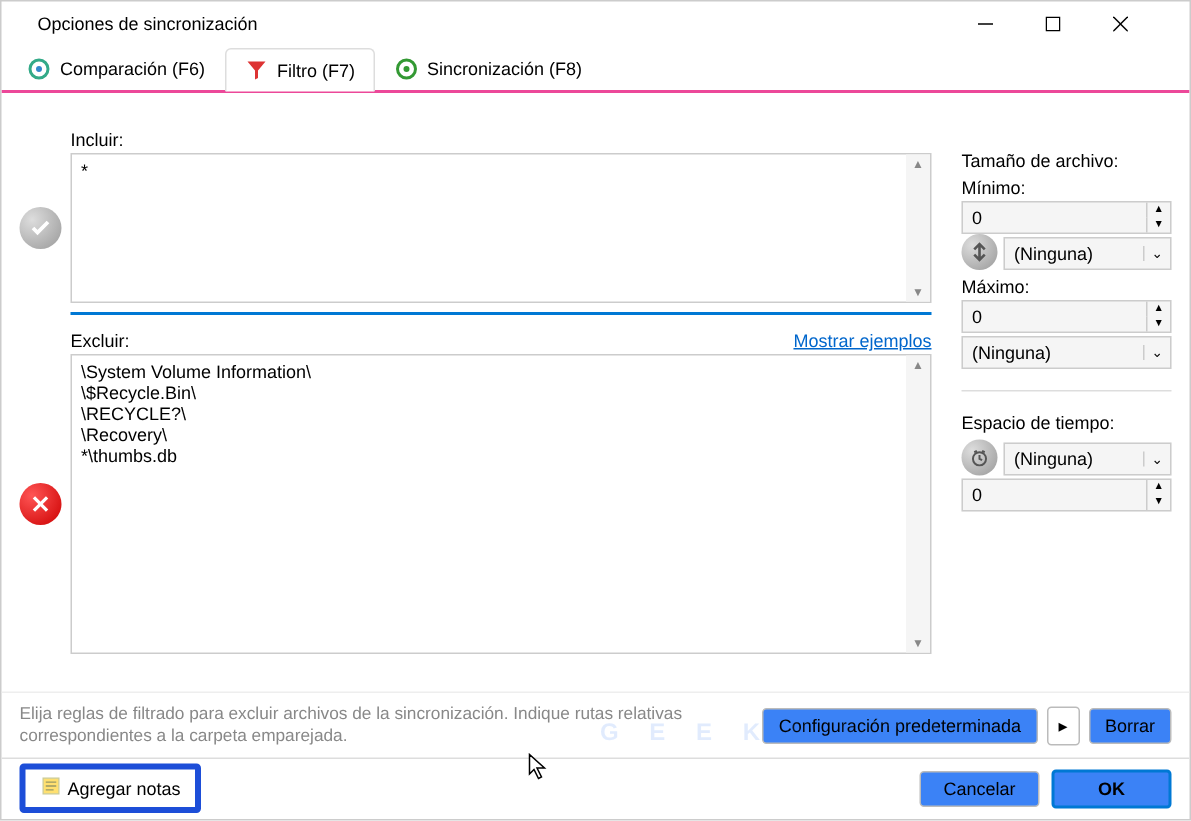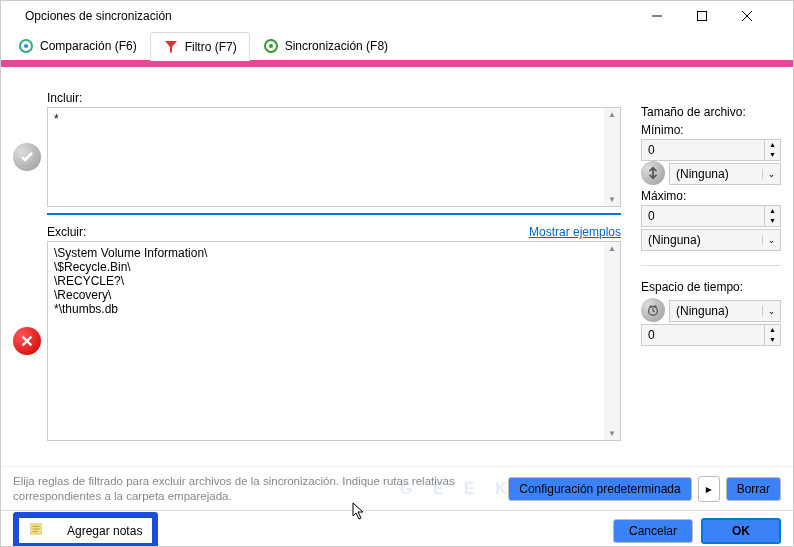--- a/index.html
+++ b/index.html
@@ -3,21 +3,21 @@
 <meta charset="utf-8">
 <style>
 * { box-sizing: border-box; margin: 0; padding: 0; font-family: "Segoe UI", sans-serif; font-size: 12px; }
 body { background: #fff; width: 794px; height: 547px; overflow: hidden; border: 1px solid #ccc; }
 
 .titlebar { height: 30px; display: flex; align-items: center; padding: 0 24px; }
 .titlebar .title { flex: 1; }
 .win-btns { display: flex; gap: 0; }
 .win-btn { width: 45px; height: 28px; display: flex; align-items: center; justify-content: center; cursor: pointer; }
 
-.tabstrip { display: flex; border-bottom: 7px solid #ec4899; padding: 0 4px; }
+.tabstrip { display: flex; border-bottom: 2px solid #ec4899; padding: 0 4px; }
 .tab { padding: 6px 12px; display: flex; align-items: center; gap: 6px; cursor: pointer; border: 1px solid transparent; border-bottom: none; }
 .tab.active { background: #fff; border-color: #ddd; border-radius: 4px 4px 0 0; position: relative; top: 1px; }
 .tab-icon { width: 16px; height: 16px; display: inline-block; }
 
 .content { display: flex; height: calc(100% - 30px - 32px - 44px - 40px); }
 .main-col { flex: 1; padding: 8px 12px 4px 12px; display: flex; flex-direction: column; }
 .side-col { width: 160px; padding: 8px 12px 4px 8px; }
 
 .section-label { font-size: 12px; margin-bottom: 2px; margin-left: 34px; margin-top: 16px; }
 .box-row { display: flex; align-items: center; gap: 6px; }
@@ -49,21 +49,21 @@
 .side-icon { width: 24px; height: 24px; border-radius: 50%; background: radial-gradient(circle at 30% 30%, #ddd, #999); display: flex; align-items: center; justify-content: center; font-size: 12px; }
 
 .hint-row { display: flex; align-items: center; padding: 4px 12px; border-top: 1px solid #eee; height: 44px; }
 .hint-text { flex: 1; color: #888; font-size: 11.5px; line-height: 1.3; }
 .btn { border: 1px solid #bbb; background: #3b82f6; padding: 4px 10px; cursor: pointer; border-radius: 3px; }
 .btn.primary { border: 2px solid #0078d4; font-weight: 600; }
 .btn-row { display: flex; gap: 6px; align-items: center; }
 .arrow-btn { border: 1px solid #bbb; width: 22px; height: 26px; display: flex; align-items: center; justify-content: center; cursor: pointer; border-radius: 3px; }
 
 .bottom-bar { height: 40px; border-top: 1px solid #ddd; display: flex; align-items: center; padding: 0 12px; gap: 8px; }
-.notes-btn { display: flex; align-items: center; gap: 24px; border: 6px solid #1d4ed8; padding: 4px 10px; cursor: pointer; border-radius: 3px; }
+.notes-btn { display: flex; align-items: center; gap: 4px; border: 4px solid #1d4ed8; padding: 4px 10px; cursor: pointer; border-radius: 3px; }
 .spacer { flex: 1; }
 
 .watermark { position: absolute; left: 400px; top: 480px; opacity: 0.15; font-size: 16px; letter-spacing: 8px; color: #3b82f6; pointer-events: none; font-weight: 600; }
 .cursor-ptr { position: absolute; left: 352px; top: 502px; font-size: 14px; pointer-events: none; }
 
 hr.sep { border: none; border-top: 1px solid #ddd; margin: 14px 0; }
 </style>
 </head>
 <body>
 

